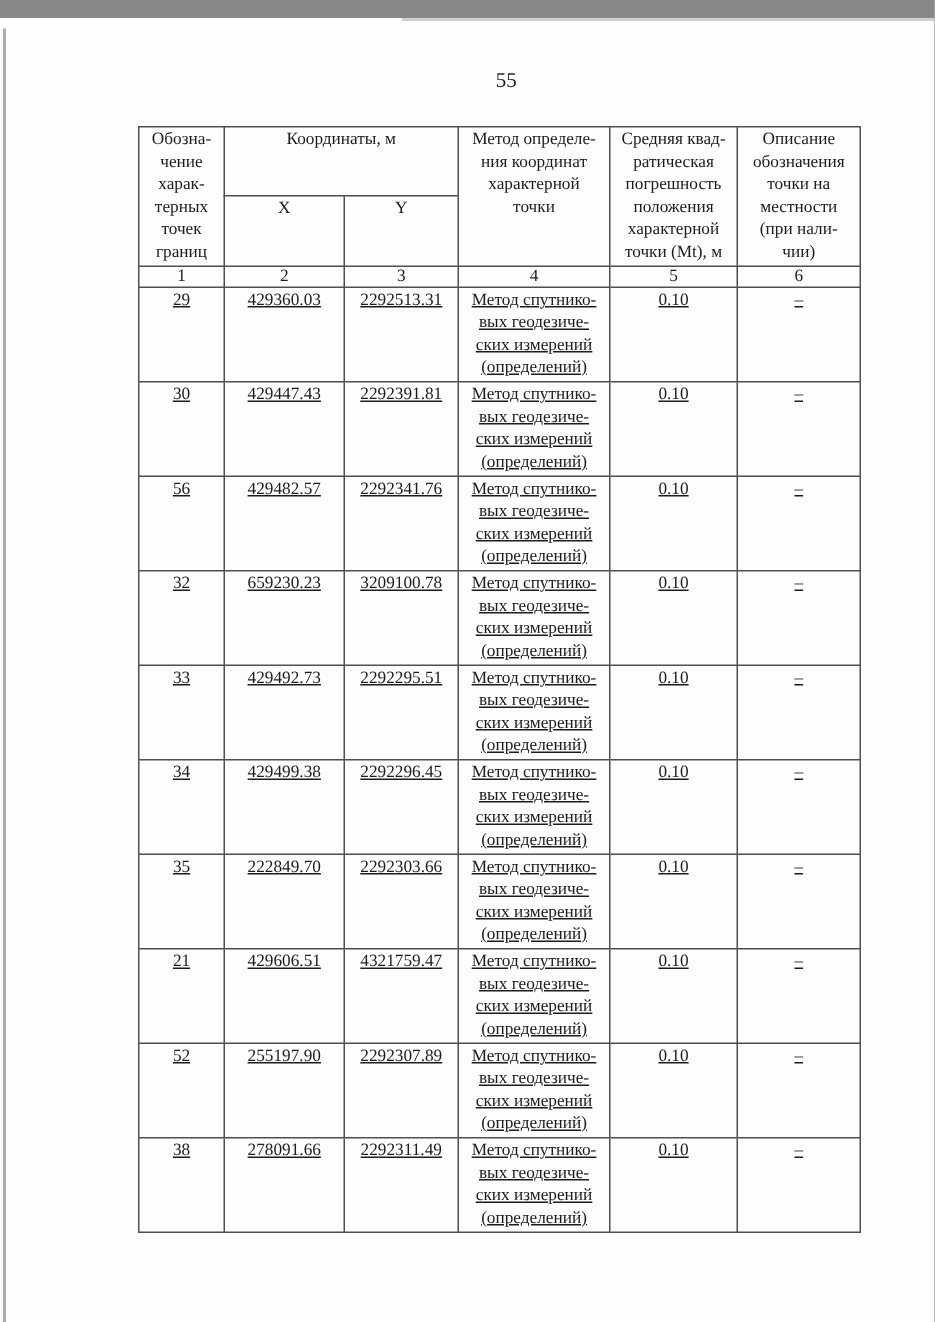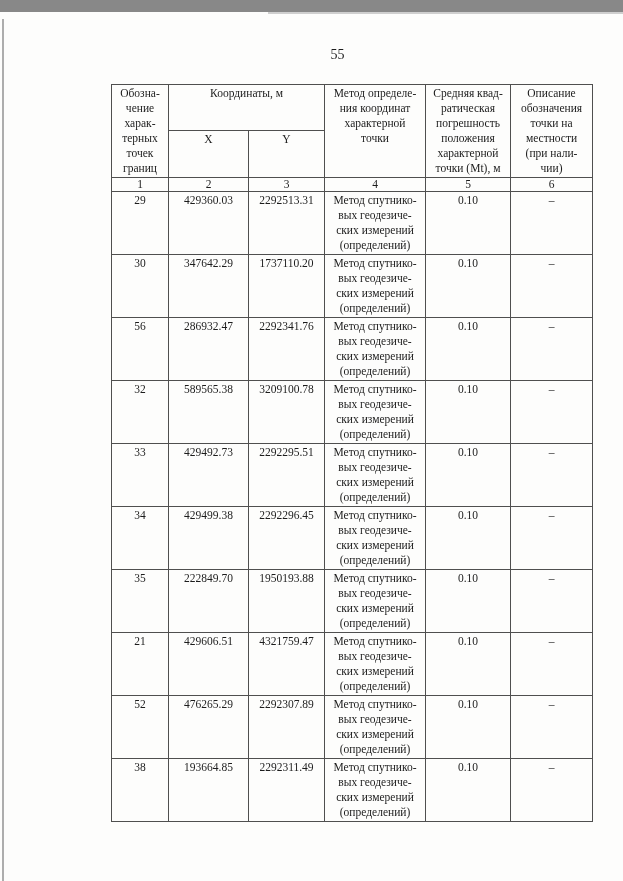--- a/index.html
+++ b/index.html
@@ -26,40 +26,40 @@
     background: #cfcfcf;
   }
   .page-number {
     position: absolute;
     top: 35px; left: 97px; width: 481px;
     text-align: center;
     font-size: 14px;
   }
   table.coords {
     position: absolute;
-    left: 111px; top: 72px;
+    left: 92px; top: 72px;
     width: 481px;
     border-collapse: collapse;
     table-layout: fixed;
   }
   table.coords th, table.coords td {
     border: 1px solid #4f4f4f;
     font-weight: normal;
     font-size: 11.5px;
     line-height: 15px;
     text-align: center;
     vertical-align: top;
     padding: 1px 2px;
     white-space: pre-line;
     overflow: hidden;
   }
   tr.header-row-1 { height: 45px; }
   tr.header-row-2 { height: 46px; }
   tr.col-numbers td { height: 13px; line-height: 13px; padding: 0 2px; }
-  tbody tr.data-row { height: 60px; }
+  tbody tr.data-row { height: 60px; text-decoration: underline; }
 </style>
 </head>
 <body>
 
 <div class="page">
   <div class="scan-edge-left"></div>
   <div class="scan-edge-top"></div>
 
   <div class="page-number">55</div>
 
@@ -119,45 +119,45 @@
     <td>Метод спутнико-
 вых геодезиче-
 ских измерений
 (определений)</td>
     <td>0.10</td>
     <td>–</td>
   </tr>
 
   <tr class="data-row">
     <td>30</td>
-    <td>347642.29</td>
-    <td>1737110.20</td>
+    <td>429447.43</td>
+    <td>2292391.81</td>
     <td>Метод спутнико-
 вых геодезиче-
 ских измерений
 (определений)</td>
     <td>0.10</td>
     <td>–</td>
   </tr>
 
   <tr class="data-row">
     <td>56</td>
-    <td>286932.47</td>
+    <td>429482.57</td>
     <td>2292341.76</td>
     <td>Метод спутнико-
 вых геодезиче-
 ских измерений
 (определений)</td>
     <td>0.10</td>
     <td>–</td>
   </tr>
 
   <tr class="data-row">
     <td>32</td>
-    <td>589565.38</td>
+    <td>659230.23</td>
     <td>3209100.78</td>
     <td>Метод спутнико-
 вых геодезиче-
 ских измерений
 (определений)</td>
     <td>0.10</td>
     <td>–</td>
   </tr>
 
   <tr class="data-row">
@@ -180,21 +180,21 @@
 вых геодезиче-
 ских измерений
 (определений)</td>
     <td>0.10</td>
     <td>–</td>
   </tr>
 
   <tr class="data-row">
     <td>35</td>
     <td>222849.70</td>
-    <td>1950193.88</td>
+    <td>2292303.66</td>
     <td>Метод спутнико-
 вых геодезиче-
 ских измерений
 (определений)</td>
     <td>0.10</td>
     <td>–</td>
   </tr>
 
   <tr class="data-row">
     <td>21</td>
@@ -203,33 +203,33 @@
     <td>Метод спутнико-
 вых геодезиче-
 ских измерений
 (определений)</td>
     <td>0.10</td>
     <td>–</td>
   </tr>
 
   <tr class="data-row">
     <td>52</td>
-    <td>476265.29</td>
+    <td>255197.90</td>
     <td>2292307.89</td>
     <td>Метод спутнико-
 вых геодезиче-
 ских измерений
 (определений)</td>
     <td>0.10</td>
     <td>–</td>
   </tr>
 
   <tr class="data-row">
     <td>38</td>
-    <td>193664.85</td>
+    <td>278091.66</td>
     <td>2292311.49</td>
     <td>Метод спутнико-
 вых геодезиче-
 ских измерений
 (определений)</td>
     <td>0.10</td>
     <td>–</td>
   </tr>
 </tbody>
   </table>

